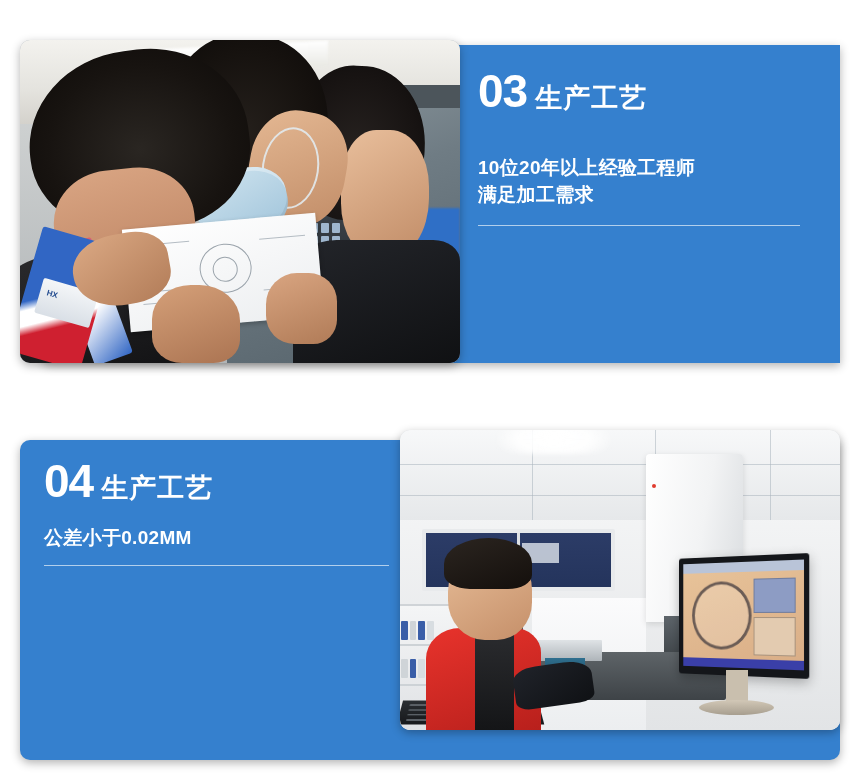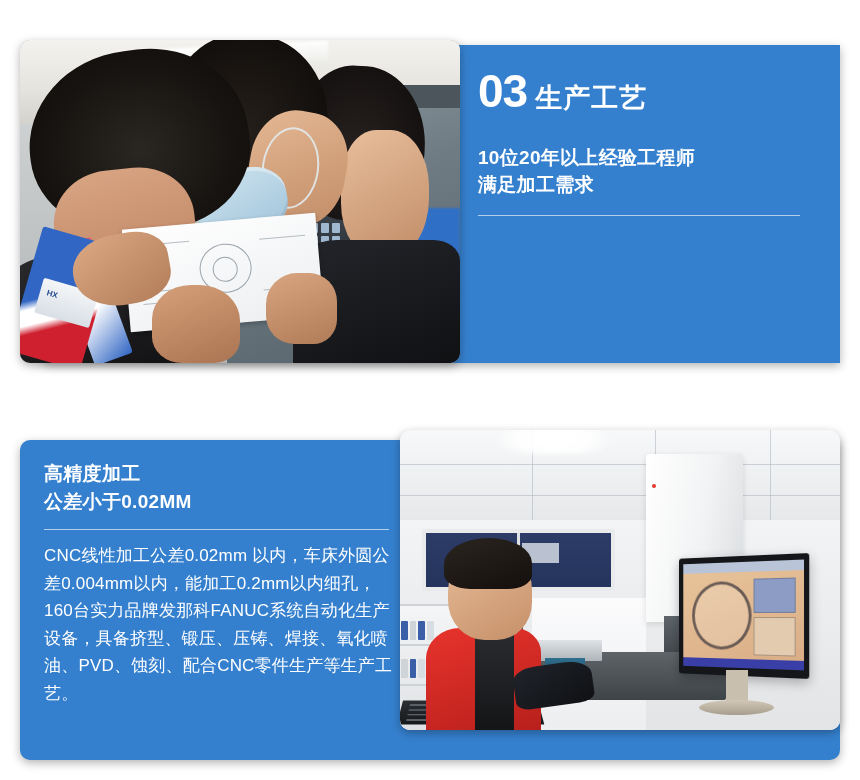--- a/index.html
+++ b/index.html
@@ -21,21 +21,21 @@
 
   .sub{color:#ffffff;font-size:19px;font-weight:bold;line-height:1.45;letter-spacing:.3px;}
   .rule{height:1px;background:rgba(255,255,255,.62);}
   .body-text{color:#ffffff;font-size:17px;line-height:1.62;letter-spacing:.2px;}
 
   
   #card03{left:0;top:0;width:860px;height:365px;}
   #panel03{left:40px;top:45px;width:800px;height:318px;border-radius:10px 0 0 10px;}
   #photo03{left:20px;top:40px;width:440px;height:323px;border-radius:10px;}
   #txt03{position:absolute;left:478px;top:70px;width:350px;}
-  #txt03 .num-row{margin-bottom:30px;}
+  #txt03 .num-row{margin-bottom:40px;}
   #txt03 .rule{margin:16px 0 14px 0;width:322px;}
 
   
   #card04{left:0;top:430px;width:860px;height:330px;}
   #panel04{left:20px;top:10px;width:820px;height:320px;border-radius:10px 0 10px 10px;}
   #photo04{left:400px;top:0px;width:440px;height:300px;border-radius:10px;}
   #txt04{position:absolute;left:44px;top:30px;width:360px;}
   #txt04 .num-row{margin-bottom:20px;}
   #txt04 .rule{margin:14px 0 12px 0;width:345px;}
 
@@ -354,20 +354,22 @@
 
         <div class="p2-vest"></div>
         <div class="p2-vin"></div>
         <div class="p2-arm"></div>
         <div class="p2-head"></div>
         <div class="p2-hair"></div>
       </div>
     </div>
 
     <div id="txt04">
-      <div class="sub">高精度加工</div>
+      <div class="num-row">
+        <span class="num">04</span>
+        <span class="num-label">生产工艺</span>
+      </div>
       <div class="sub">公差小于0.02MM</div>
       <div class="rule"></div>
-      <div class="body-text">CNC线性加工公差0.02mm 以内，车床外圆公差0.004mm以内，能加工0.2mm以内细孔，160台实力品牌发那科FANUC系统自动化生产设备，具备挤型、锻压、压铸、焊接、氧化喷油、PVD、蚀刻、配合CNC零件生产等生产工艺。</div>
     </div>
   </div>
 
 </div>
 
 </body></html>

